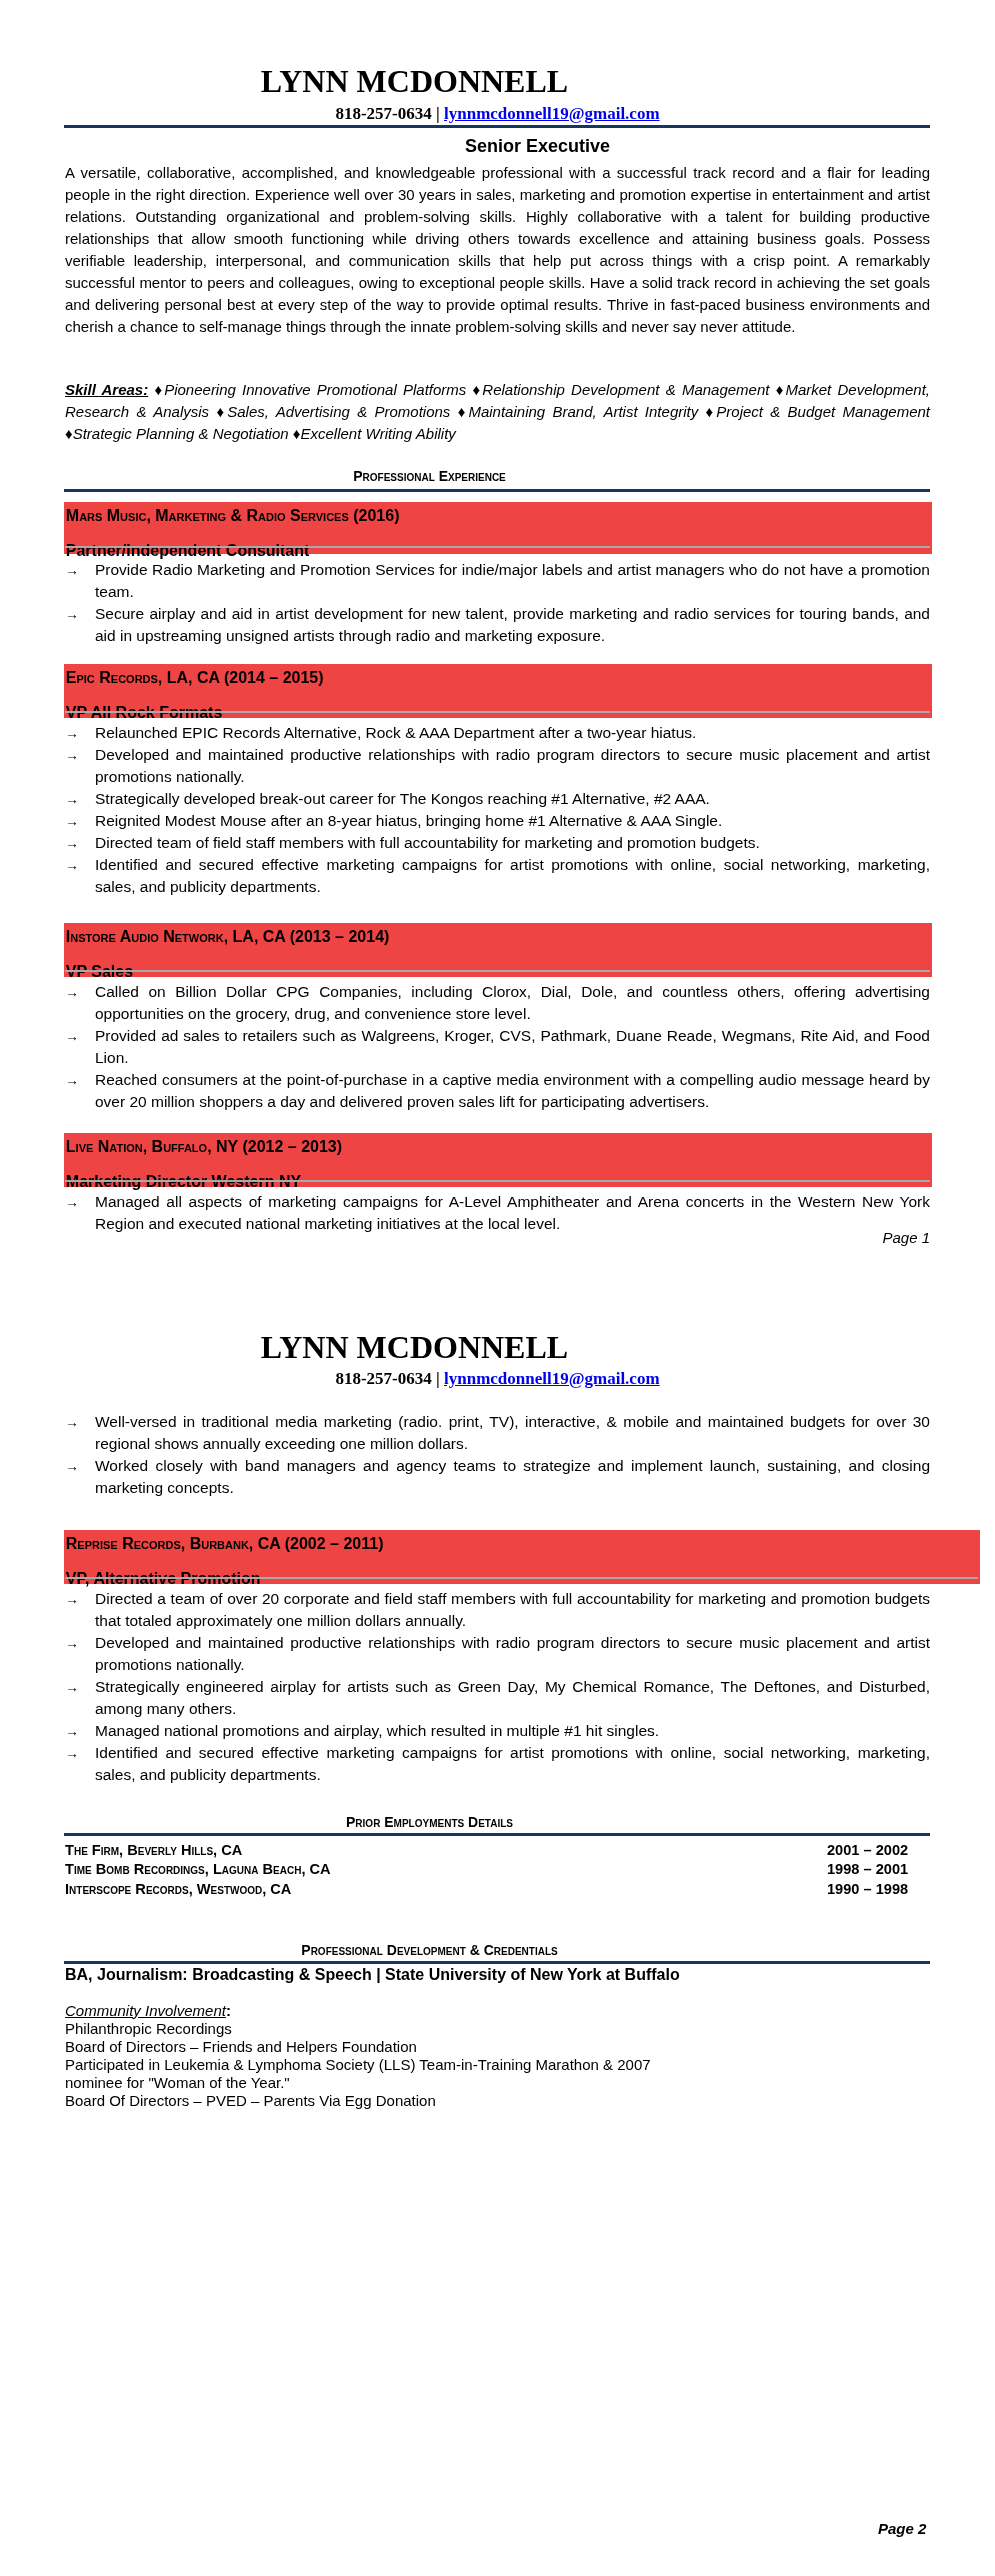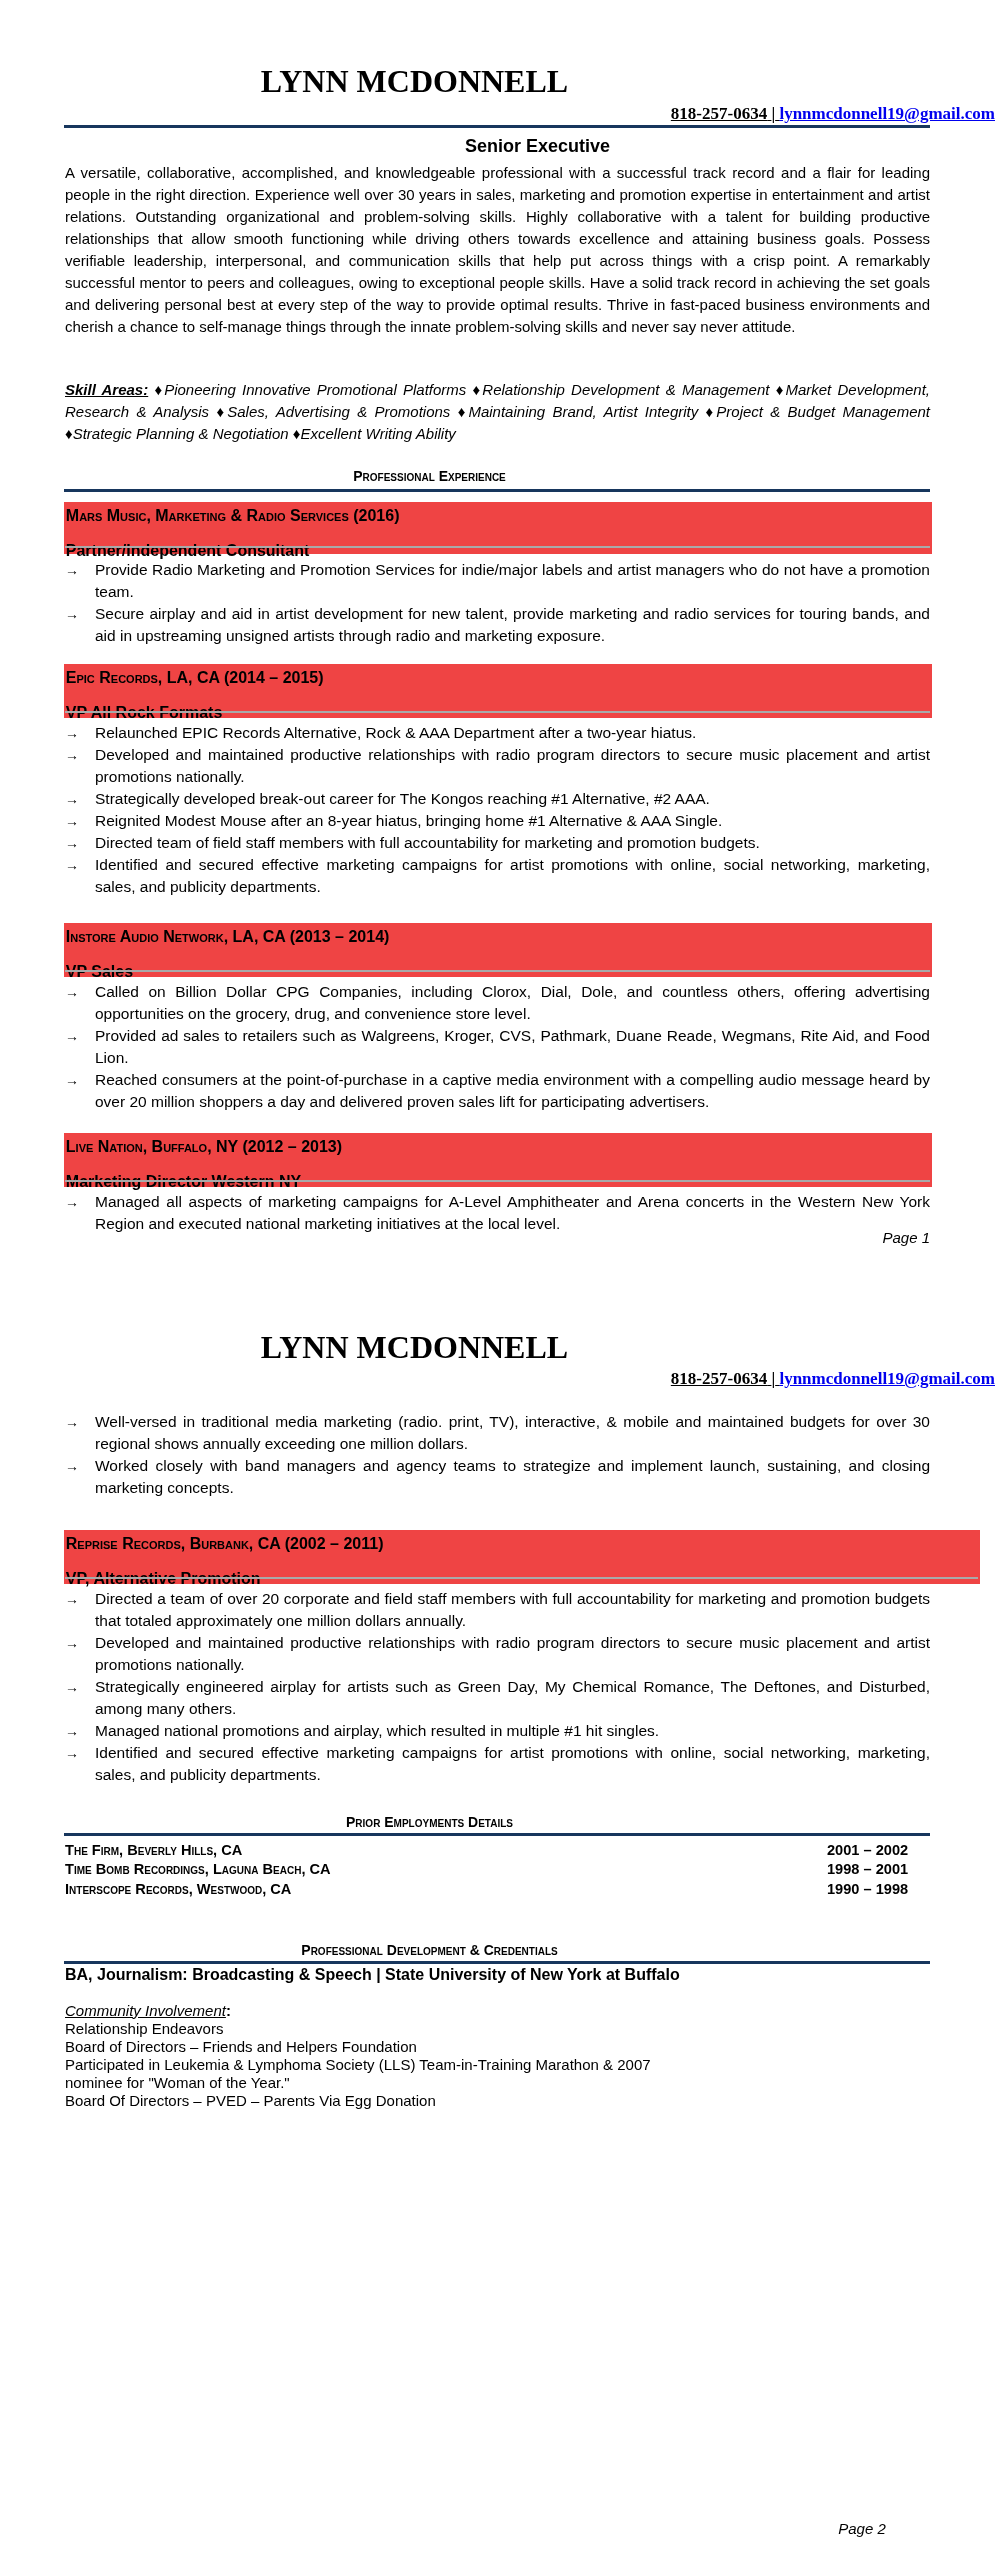--- a/index.html
+++ b/index.html
@@ -3,23 +3,23 @@
 <meta charset="utf-8">
 <style>
   html, body { margin:0; padding:0; background:#ffffff; }
   body { width:995px; height:2576px; position:relative; overflow:hidden;
          font-family:"Liberation Sans", sans-serif; color:#000; }
   .abs { position:absolute; }
   .content { left:65px; width:865px; }
   .name { left:0; width:829px; text-align:center;
           font-family:"Liberation Serif", serif; font-weight:bold;
           font-size:32px; line-height:36px; letter-spacing:0px; }
-  .contact { left:0; width:995px; text-align:right;
+  .contact { left:0; width:995px; text-align:center;
              font-family:"Liberation Serif", serif; font-weight:bold;
-             font-size:17px; line-height:19px;text-decoration:underline; }
+             font-size:17px; line-height:19px; }
   .contact a { color:#0000ee; text-decoration:underline; }
   .rule { left:64px; width:866px; height:2.9px; background:#17365d; }
   .title { left:0; width:995px; text-align:center; font-weight:bold;
            font-size:18px; line-height:20px;padding-left:40px; }
   .para { font-size:15px; line-height:22px; text-align:justify; }
   .skills { font-size:15px; line-height:22px; text-align:justify; font-style:italic; }
   .skills .lbl { font-weight:bold; text-decoration:underline; }
   .sec-head { left:0; width:859px; text-align:center; font-weight:bold;
               font-size:14px; line-height:16.4px; font-variant:small-caps; }
   .job-box { left:64px; width:868px; background:#ef4444; }
@@ -159,21 +159,21 @@
   </div>
 </div>
 
 <div class="abs sec-head" style="top:1942px;">Professional Development &amp; Credentials</div>
 <div class="abs rule" style="top:1961px;"></div>
 
 <div class="abs content cred" style="top:1966px;">
   <div class="degree">BA, Journalism: Broadcasting &amp; Speech | State University of New York at Buffalo</div>
   <div style="height:17.6px;"></div>
   <div><span class="ci">Community Involvement</span><b>:</b></div>
-  <div>Relationship Endeavors</div>
+  <div>Philanthropic Recordings</div>
   <div>Board of Directors – Friends and Helpers Foundation</div>
   <div>Participated in Leukemia &amp; Lymphoma Society (LLS) Team-in-Training Marathon &amp; 2007</div>
   <div>nominee for "Woman of the Year."</div>
   <div>Board Of Directors – PVED – Parents Via Egg Donation</div>
 </div>
 
-<div class="abs page-num" style="top:2520px; left:836px; width:52px; text-align:center;">Page 2</div>
+<div class="abs page-num" style="top:2520px; left:878px; width:52px; text-align:left;font-weight:bold;">Page 2</div>
 
 
 </body></html>

